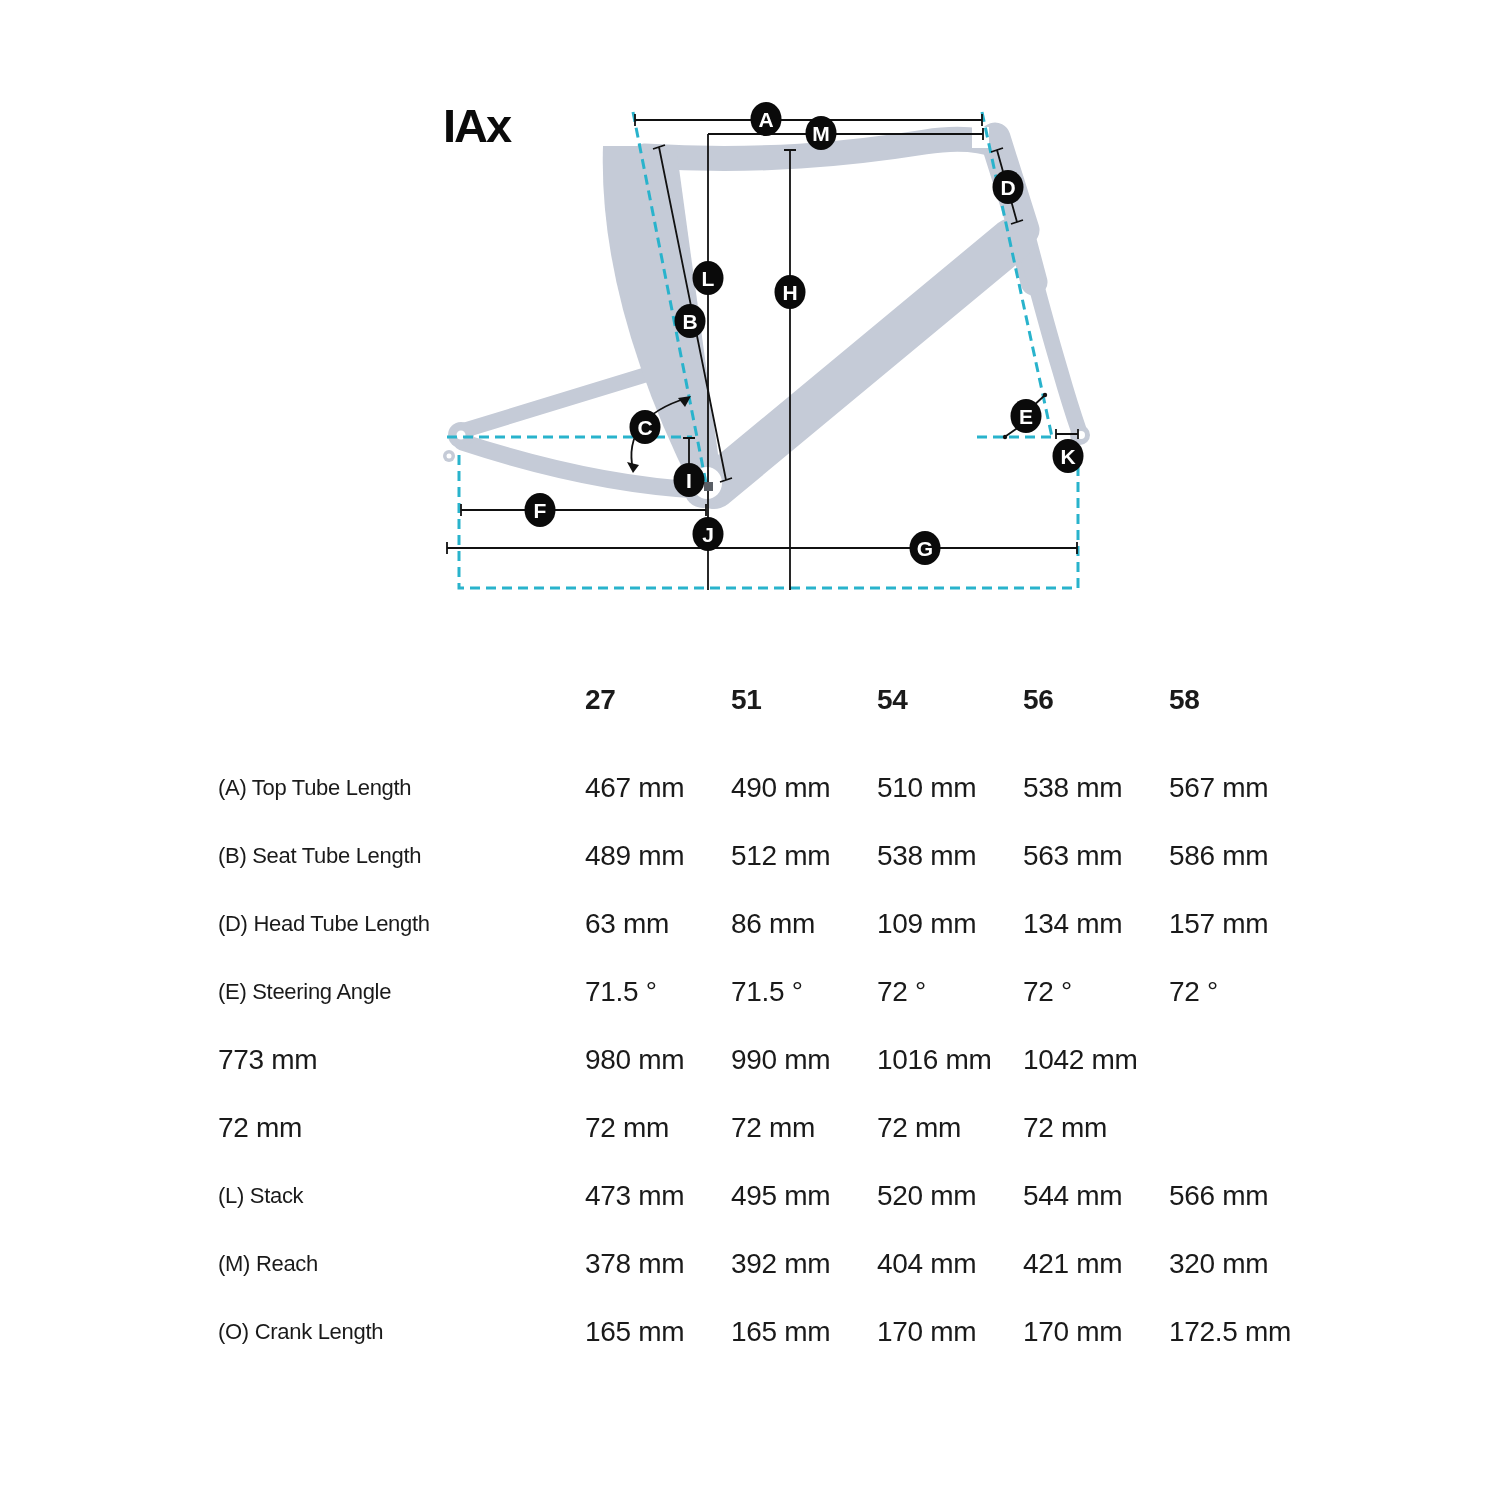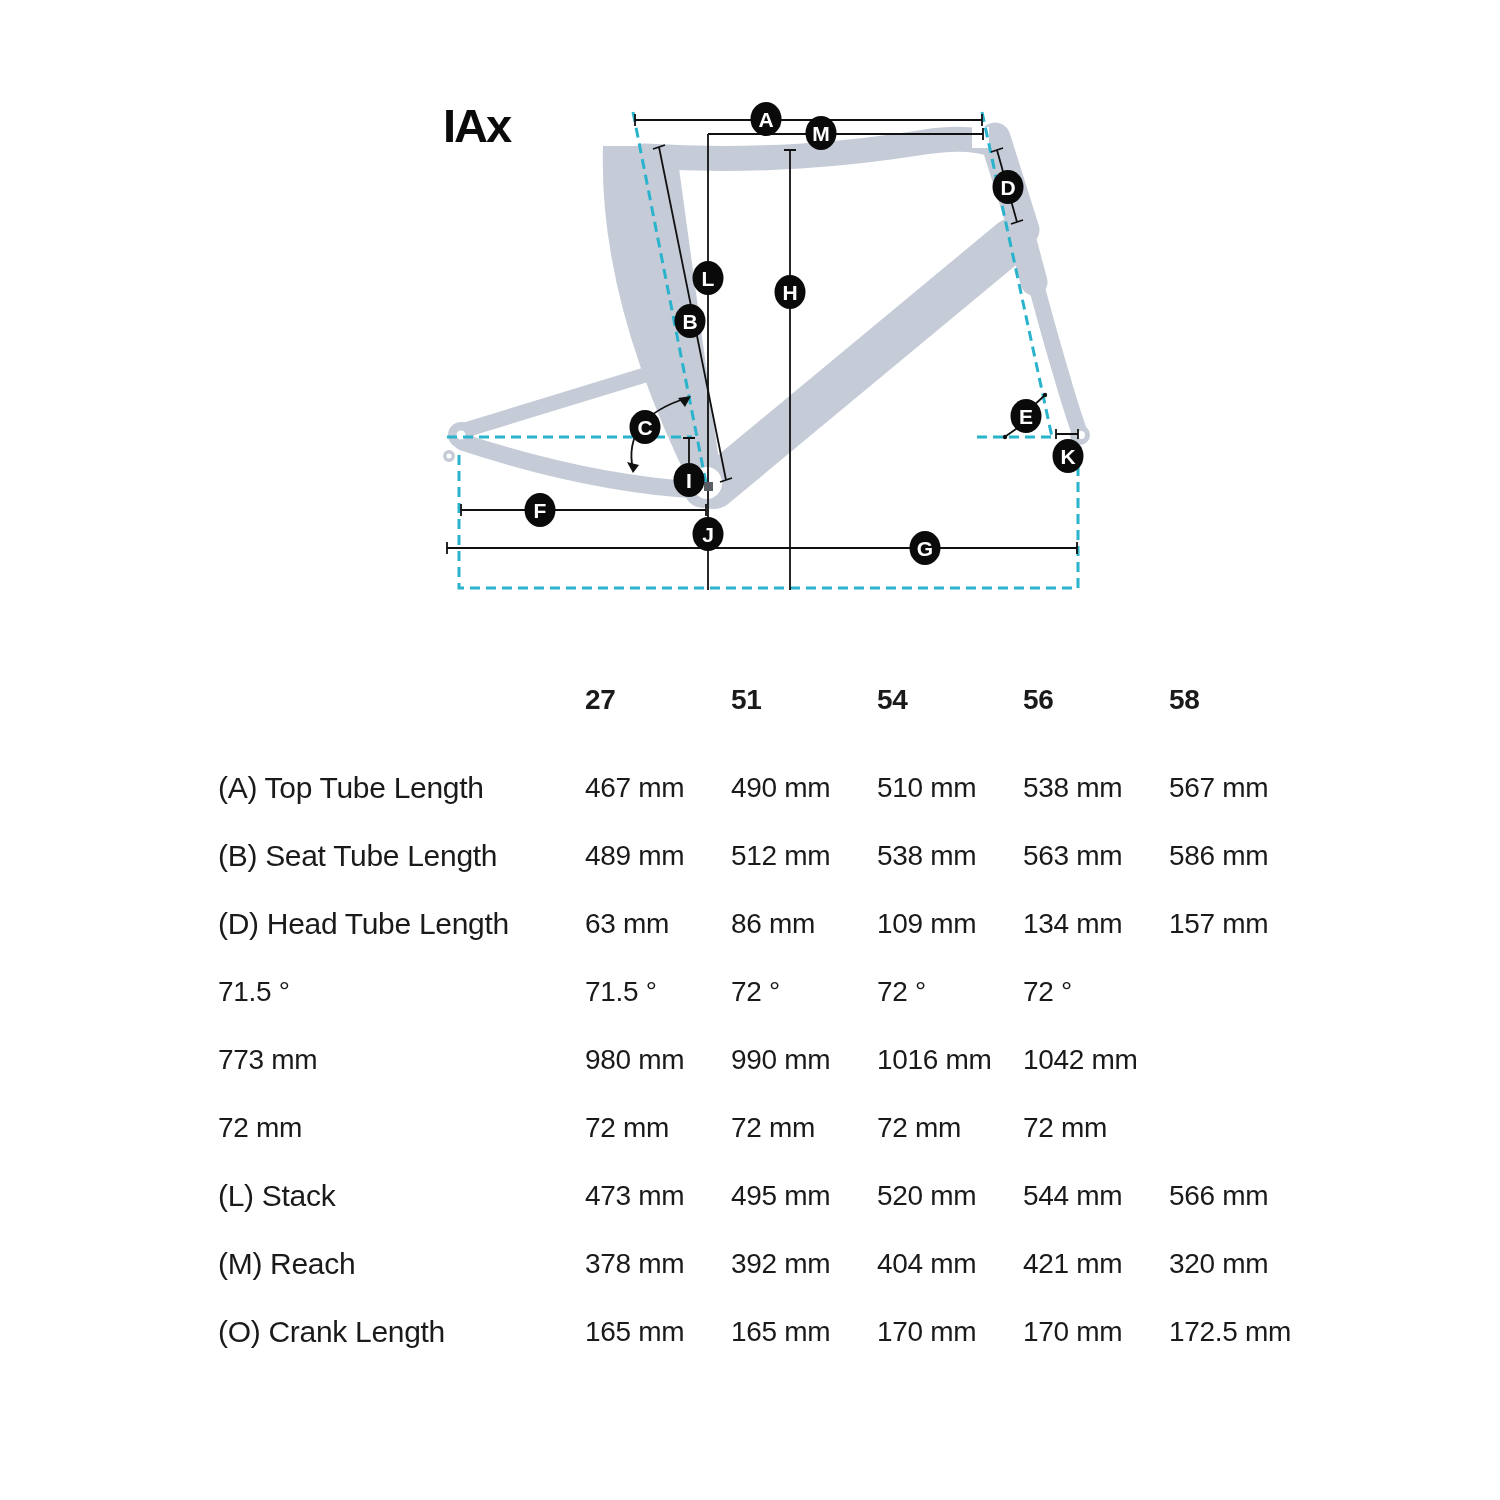--- a/index.html
+++ b/index.html
@@ -20,21 +20,21 @@
   }
   #size-table{position:absolute;left:218px;top:666px;width:1120px;}
   .trow{
     display:grid;
     grid-template-columns:367px 146px 146px 146px 146px 160px;
     height:68px;align-items:center;
   }
   .trow.head{font-weight:700;font-size:29px;letter-spacing:-0.3px;}
   #table-body{margin-top:20px;}
   .cell{font-size:28px;letter-spacing:-0.3px;color:#1a1a1a;white-space:nowrap;}
-  .label{font-size:30px;letter-spacing:-0.3px;color:#1a1a1a;white-space:nowrap;}
+  .label{font-size:22px;letter-spacing:-0.3px;color:#1a1a1a;white-space:nowrap;}
 </style>
 </head>
 <body>
 
 <div id="diagram-title">IAx</div>
 
 <svg id="frame-svg" viewBox="0 0 1500 640">
 
   <g stroke="#c5cbd7" fill="none" stroke-linecap="round">
     <path d="M462,431 L668,368" stroke-width="15"></path>
@@ -134,20 +134,21 @@
     </div>
     <div class="trow">
       <div class="label">(D) Head Tube Length</div>
       <div class="cell">63 mm</div>
       <div class="cell">86 mm</div>
       <div class="cell">109 mm</div>
       <div class="cell">134 mm</div>
       <div class="cell">157 mm</div>
     </div>
     <div class="trow">
+      <div class="label">(E) Steering Angle</div>
       <div class="cell">71.5 °</div>
       <div class="cell">71.5 °</div>
       <div class="cell">72 °</div>
       <div class="cell">72 °</div>
       <div class="cell">72 °</div>
     </div>
     <div class="trow">
       <div class="cell">773 mm</div>
       <div class="cell">980 mm</div>
       <div class="cell">990 mm</div>

